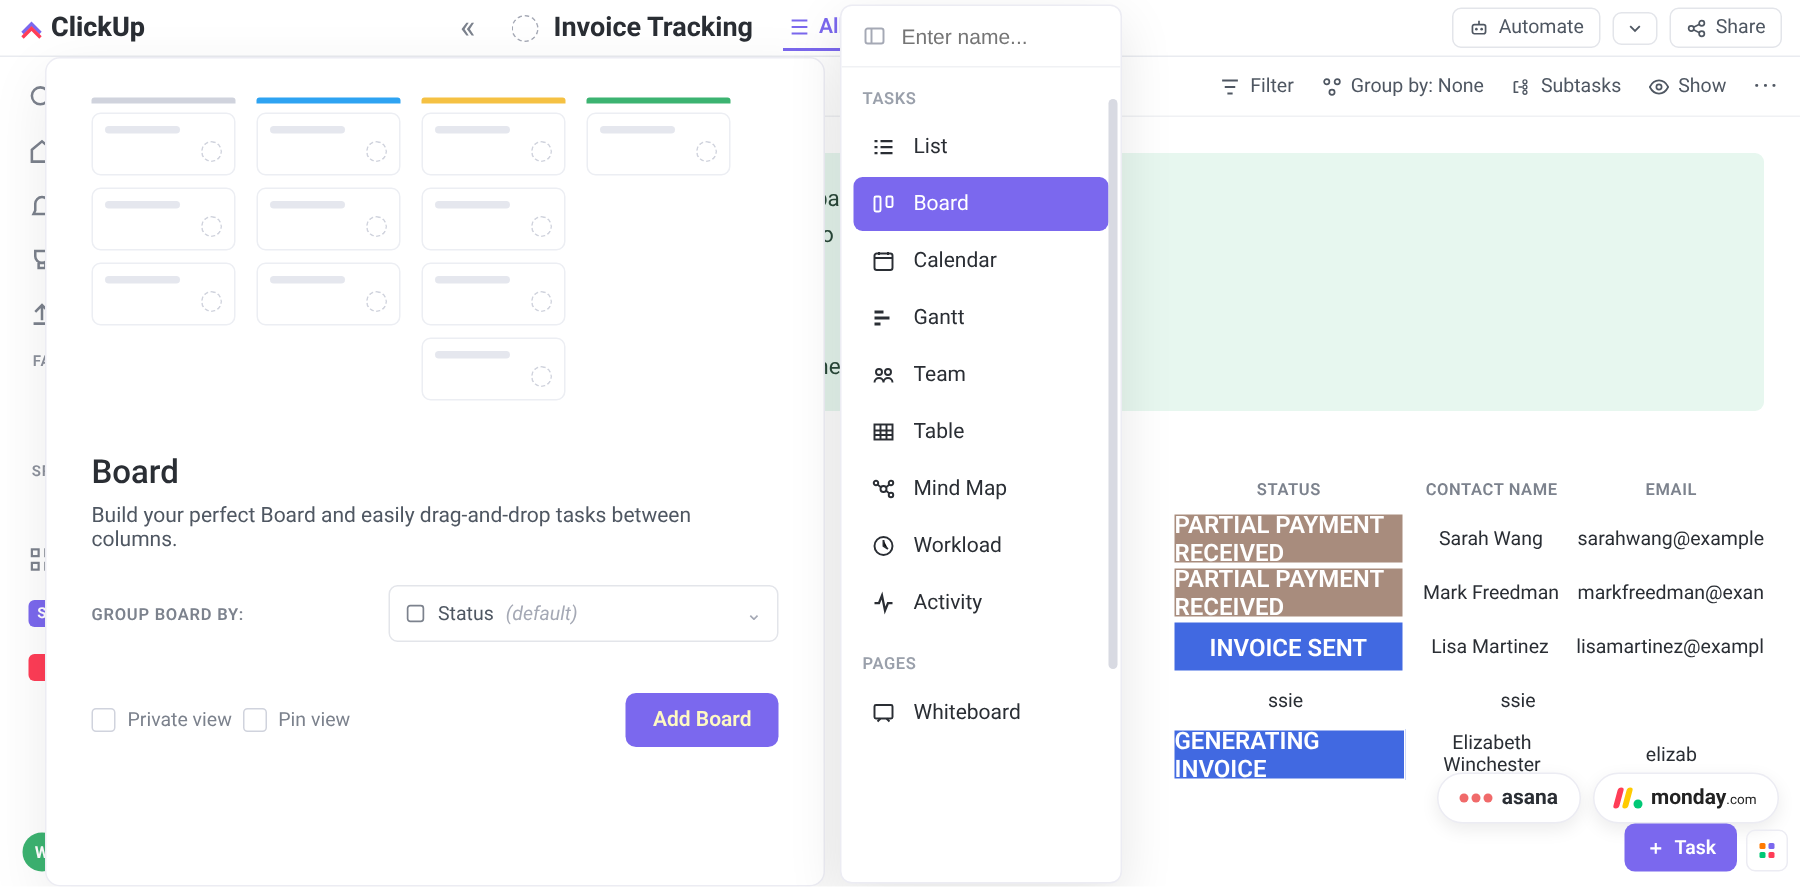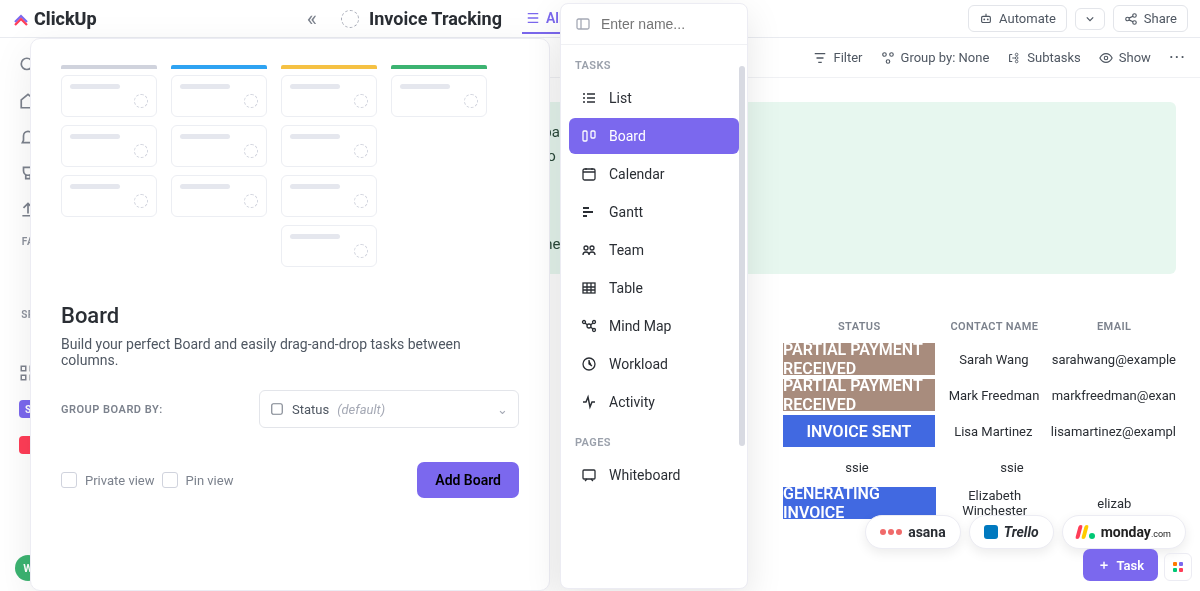--- a/index.html
+++ b/index.html
@@ -57,21 +57,21 @@
 .board-h { font-size: 22px; font-weight: 500; color: #2a2e34; margin-bottom: 8px; }
 .board-sub { font-size: 14px; color: #4f5762; margin-bottom: 22px; }
 .group-label { font-size: 11px; font-weight: 600; letter-spacing: 0.5px; color: #7c828d; }
 .group-row { display: flex; align-items: center; justify-content: space-between; margin-bottom: 34px; }
 .select-box { width: 260px; height: 38px; border: 1px solid #e3e5ea; border-radius: 6px; display: flex; align-items: center; padding: 0 10px; gap: 8px; color: #4f5762; font-size: 13px; }
 .select-box .def { color: #a5a9b5; font-style: italic; }
 .select-box .chev { margin-left: auto; color: #a5a9b5; }
 .bottom-row { display: flex; align-items: center; gap: 7px; }
 .check-row { display: flex; align-items: center; gap: 8px; color: #7c828d; font-size: 13px; }
 .checkbox { width: 16px; height: 16px; border: 1.5px solid #d0d3dd; border-radius: 3px; }
-.add-board-btn { margin-left: auto; background: #7b68ee; color: #000000; padding: 10px 18px; border-radius: 7px; font-weight: 600; font-size: 14px; cursor: pointer; }
+.add-board-btn { margin-left: auto; background: #7b68ee; color: #fef9c3; padding: 10px 18px; border-radius: 7px; font-weight: 600; font-size: 14px; cursor: pointer; }
 
 
 .view-picker { position: absolute; left: 560px; top: 3px; width: 188px; height: 586px; background: #fff; border: 1px solid #ececf3; border-radius: 8px; box-shadow: 0 12px 36px rgba(0,0,0,0.10); overflow: hidden; }
 .vp-scrollbar { position: absolute; right: 2px; top: 62px; width: 6px; height: 380px; background: #d8dae2; border-radius: 3px; }
 .vp-search { display: flex; align-items: center; gap: 10px; padding: 12px 14px; border-bottom: 1px solid #f0f1f4; color: #a5a9b5; }
 .vp-section { padding: 14px 14px 6px 14px; font-size: 11px; font-weight: 600; color: #9aa0ab; letter-spacing: 0.4px; }
 .vp-item { display: flex; align-items: center; gap: 12px; padding: 10px 12px; margin: 2px 8px; border-radius: 6px; font-size: 14px; color: #2a2e34; cursor: pointer; }
 .vp-item.active { background: #7b68ee; color: #fff; }
 .vp-item svg { width: 16px; height: 16px; flex-shrink: 0; }
 
@@ -438,24 +438,20 @@
 
 <div class="brand-chips">
   <div class="chip">
     <span class="asana-dots">
         <span></span>
         <span></span>
         <span></span>
       </span>
     <span>asana</span>
   </div>
-  <div class="chip">
-    <span class="trello-sq"></span>
-    <span style="font-style:italic">Trello</span>
-  </div>
   <div class="chip monday-m">
     <span style="display:inline-flex;gap:2px">
         <span style="width:4px;height:14px;background:#ff3d57;border-radius:2px;transform:skewX(-15deg)"></span>
         <span style="width:4px;height:14px;background:#ffcb00;border-radius:2px;transform:skewX(-15deg)"></span>
         <span style="width:6px;height:6px;background:#00c875;border-radius:50%;align-self:flex-end"></span>
       </span>
     <span><span>monday</span><span style="font-size:9px;font-weight:400">.com</span></span>
   </div>
 </div>
 

